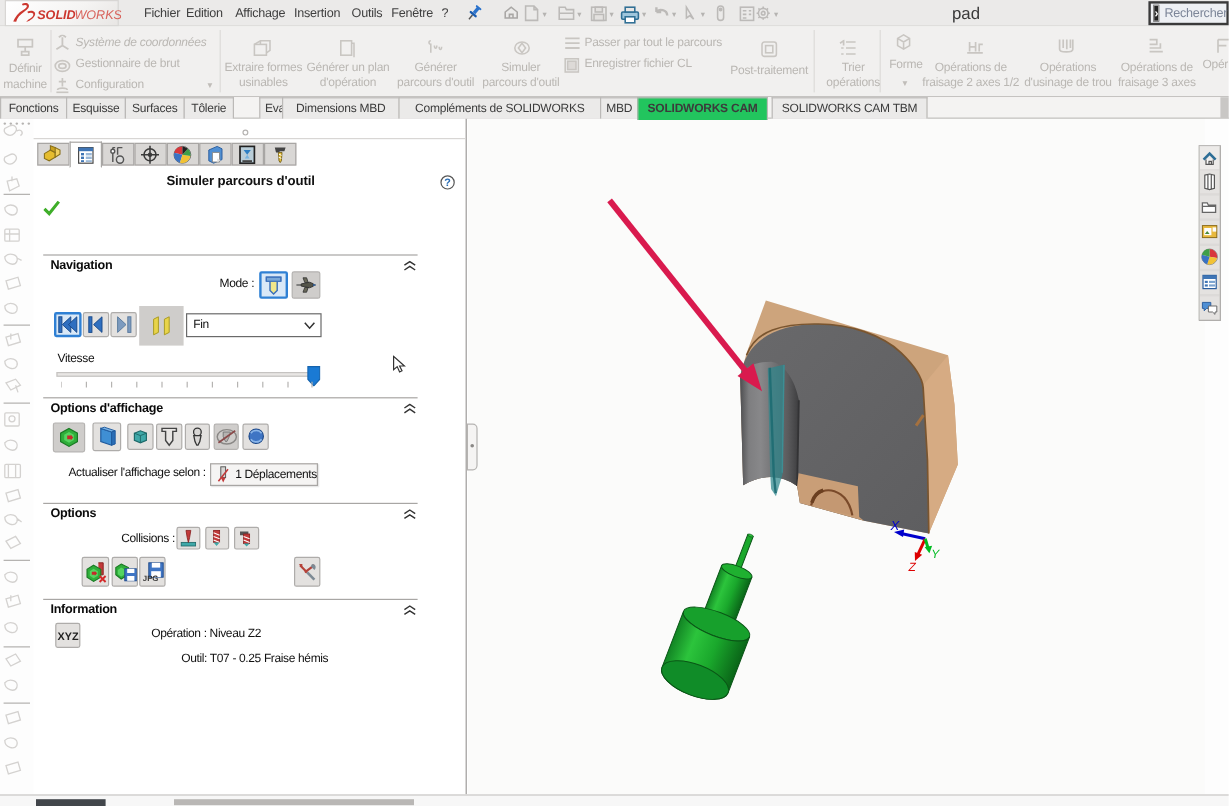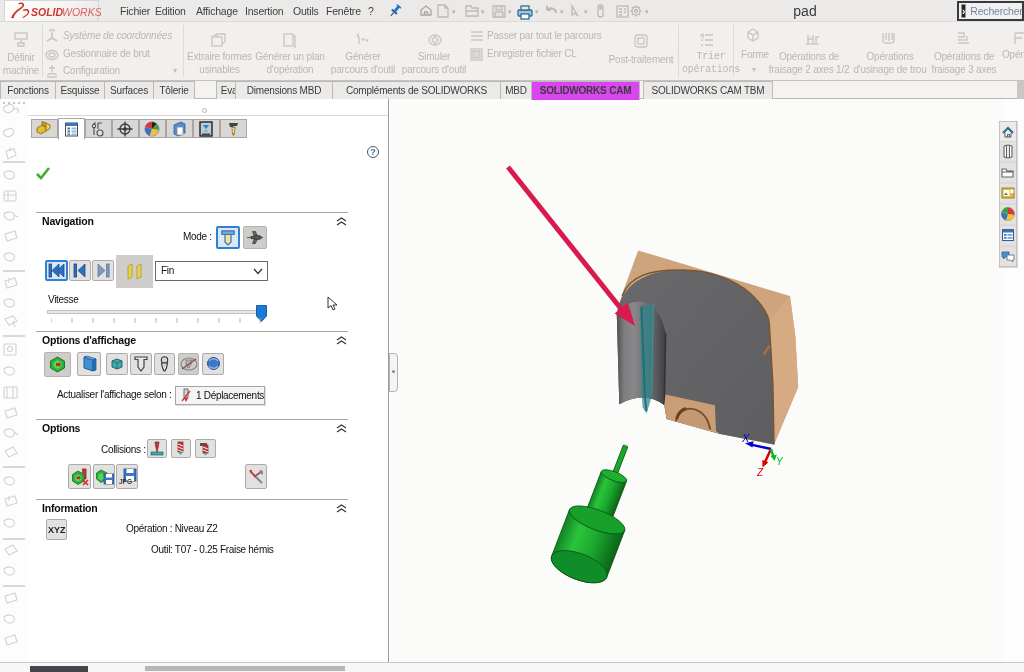--- a/index.html
+++ b/index.html
@@ -18,21 +18,21 @@
 
 
 #ribbon { left:0; top:22px; width:1024px; height:59px; background:#f1f0ef; border-bottom:1px solid #c5c3c1; }
 .rsep { top:3px; width:1px; height:52px; background:#dddbd9; }
 .rlabel { color:#bab7b3; font-size:10px; text-align:center; line-height:13px; letter-spacing:-0.2px; }
 .rsmall { color:#bab7b3; font-size:10px; line-height:10px; letter-spacing:-0.2px; }
 
 
 #tabrow { left:0; top:81px; width:1024px; height:18px; background:#f4f3f2; border-bottom:1px solid #b9b7b5; }
 .tab { top:0; height:18px; background:#ebeae9; border:1px solid #bbb9b7; border-bottom:none; font-size:10px; color:#3b3b3b; text-align:center; line-height:17px; letter-spacing:-0.2px; }
-.tab.active { background:#d946ef; font-weight:bold; height:19px; z-index:3; }
+.tab.active { background:#22c55e; font-weight:bold; height:19px; z-index:3; }
 
 
 #leftstrip { left:0; top:99px; width:28px; height:563px; background:#fdfdfd; }
 
 
 #panel { left:28px; top:99px; width:361px; height:563px; background:#ffffff; border-right:1px solid #9d9b99; }
 .ptab { top:20px; width:27px; height:19px; background:#d9d7d5; border:1px solid #a8a6a4; }
 .ptab.active { background:#fff; border-bottom:1px solid #fff; height:22px; top:19px; z-index:2; }
 #ptitle { top:46px; left:0px; width:345px; text-align:center; font-size:11px; font-weight:bold; color:#111; letter-spacing:-0.1px; }
 .sechead { font-size:10.5px; font-weight:bold; color:#0a0a0a; letter-spacing:-0.2px; }
@@ -209,21 +209,21 @@
           <rect x="5" y="5" width="6" height="6"></rect>
         </g>
       </svg>
     <div class="abs rlabel" style="left:601px;top:31px;width:80px;white-space:nowrap;">Post-traitement</div>
 
     <svg class="abs" style="left:699px;top:11px;" width="15" height="15" viewBox="0 0 15 15">
         <g stroke="#c9c6c2" fill="none" stroke-width="1.4">
           <path d="M1 3 L4 1 L4 5 M6 2 L14 2 M6 7 L14 7 M6 12 L14 12 M2 7 L4 7 M2 12 L4 12"></path>
         </g>
       </svg>
-    <div class="abs rlabel" style="left:676px;top:28px;width:70px;font-family:Liberation Mono, monospace;">Trier<br>opérations</div>
+    <div class="abs rlabel" style="left:676px;top:28px;width:70px;">Trier<br>opérations</div>
 
     <svg class="abs" style="left:745px;top:5px;" width="16" height="16" viewBox="0 0 16 16">
         <g stroke="#c9c6c2" fill="none" stroke-width="1.3">
           <path d="M3 5 L8 2 L13 5 L13 11 L8 14 L3 11 Z M3 5 L8 8 L13 5 M8 8 L8 14"></path>
         </g>
       </svg>
     <div class="abs rlabel" style="left:730px;top:26px;width:50px;">Forme</div>
     <div class="abs" style="left:752px;top:43px;font-size:8px;color:#c0bdb9;">▾</div>
 
     <svg class="abs" style="left:805px;top:9px;" width="15" height="15" viewBox="0 0 15 15">
@@ -378,20 +378,21 @@
           <path d="M6 11 L10 11 L8 8 Z" fill="#77b3e0"></path>
           <rect x="4" y="12.5" width="8" height="1.6" fill="#444"></rect>
         </g>
 
       <g transform="translate(194,3)">
           <path d="M4 2 L13 2 L12 5 L8 5 L8 6 L5 6 Z" fill="#444"></path>
           <path d="M7 6 L10 6 L9.5 13 L8.5 14.5 L7.5 13 Z" fill="#e8c23a" stroke="#6a5510" stroke-width="0.7"></path>
           <path d="M7.4 7.5 L9.7 8.5 M7.2 10 L9.5 11" stroke="#fff" stroke-width="0.8"></path>
         </g>
     </svg>
+    <div id="ptitle" class="abs">Simuler parcours d'outil</div>
     <div class="abs" style="left:339px;top:47px;width:12px;height:12px;border:1.2px solid #555;border-radius:50%;color:#2a6db5;font-size:9px;font-weight:bold;text-align:center;line-height:11px;">?</div>
     <svg class="abs" style="left:8px;top:68px;" width="14" height="13" viewBox="0 0 14 13">
         <path d="M1 7 L5 11 L13 1" stroke="#3fae2a" stroke-width="2.6" fill="none"></path>
       </svg>
 
     <div class="abs secline" style="left:8px;top:113px;width:312px;"></div>
     <div class="abs sechead" style="left:14px;top:116px;">Navigation</div>
     <svg class="abs" style="left:308px;top:118px;" width="11" height="9" viewBox="0 0 11 9">
         <path d="M1 4 L5.5 1 L10 4 M1 8 L5.5 5 L10 8" stroke="#333" fill="none" stroke-width="1.2"></path>
       </svg>

